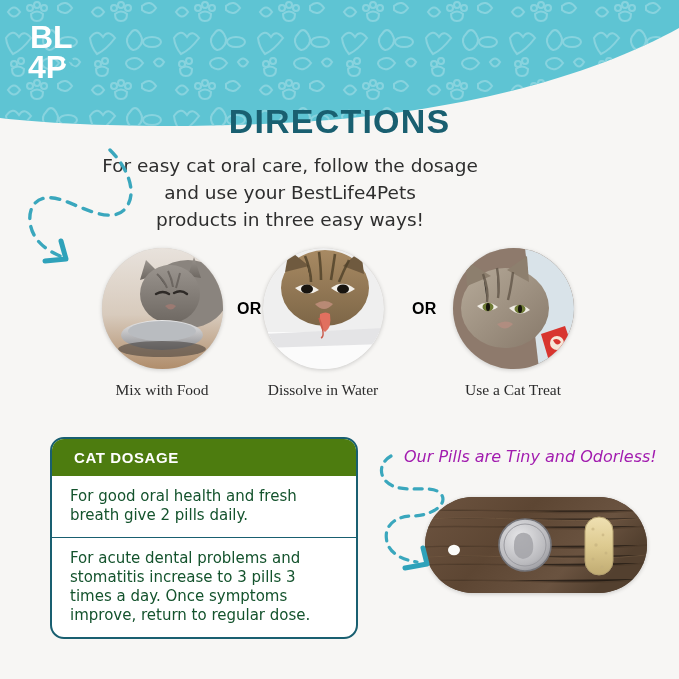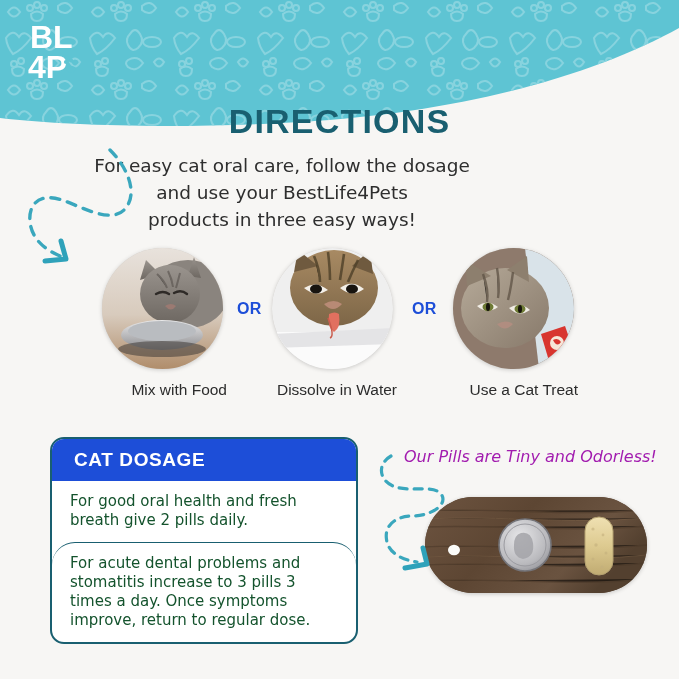--- a/index.html
+++ b/index.html
@@ -38,21 +38,21 @@
     width: 679px;
     text-align: center;
     font-size: 34px;
     font-weight: bold;
     letter-spacing: 1.2px;
     color: #195f70;
     font-family: "Liberation Sans", sans-serif;
   }
   .subtitle {
     position: absolute;
-    left: 0; top: 152px;
+    left: 8px; top: 152px;
     width: 564px;
     text-align: center;
     font-size: 18.5px;
     line-height: 27px;
     color: #2e2e2e;
     font-family: "DejaVu Sans", sans-serif;
     font-weight: 400;
   }
   .subtitle div { white-space: nowrap; }
 
@@ -70,79 +70,78 @@
     left: 0; top: 248px;
     width: 679px;
     height: 150px;
   }
   .circle-item {
     position: absolute;
     width: 130px;
     text-align: center;
   }
   .circle-item.c1 { left: 97px; }
-  .circle-item.c2 { left: 267px; }
+  .circle-item.c2 { left: 258px; }
   .circle-item.c3 { left: 448px; }
 
   .photo {
     width: 121px; height: 121px;
     border-radius: 50%;
     margin: 0 auto;
     overflow: hidden;
     position: relative;
     box-shadow: 0 1px 4px rgba(0,0,0,0.18);
     background: #cfcac4;
   }
   .photo svg { display:block; width:121px; height:121px; }
 
   .caption {
     margin-top: 12px;
     font-size: 15.5px;
     color: #2c2c2c;
-    font-family: Liberation Sans, sans-serif;
+    font-family: Liberation Serif, serif;
     white-space: nowrap;
-    text-align: right;
   }
   .or {
     position: absolute;
     top: 52px;
     font-size: 16px;
     font-weight: bold;
-    color: #1d4ed8;
+    color: #000000;
     letter-spacing: 0.4px;
   }
   .or.or1 { left: 237px; }
   .or.or2 { left: 412px; }
 
   
   .dosage-card {
     position: absolute;
     left: 50px; top: 437px;
     width: 308px;
     border: 2px solid #195f70;
     border-radius: 14px;
     overflow: hidden;
     background: #ffffff;
   }
   .dosage-head {
-    background: #1d4ed8;
+    background: #4d7c0f;
     color: #ffffff;
-    font-size: 19px;
+    font-size: 15px;
     font-weight: bold;
     letter-spacing: 0.6px;
     padding: 10px 0 10px 22px;
   }
   .dosage-row {
     padding: 11px 20px 12px 18px;
     font-size: 15px;
     line-height: 19px;
     color: #14532d;
     font-family: "DejaVu Sans", sans-serif;
   }
-  .dosage-row + .dosage-row { border-top: 1.5px solid #195f70; border-radius: 23px; }
+  .dosage-row + .dosage-row { border-top: 1.5px solid #195f70; }
 
   
   .pill-note {
     position: absolute;
     left: 404px; top: 447px;
     font-size: 16px;
     font-style: italic;
     color: #a21caf;
     font-family: "DejaVu Sans", sans-serif;
     white-space: nowrap;

